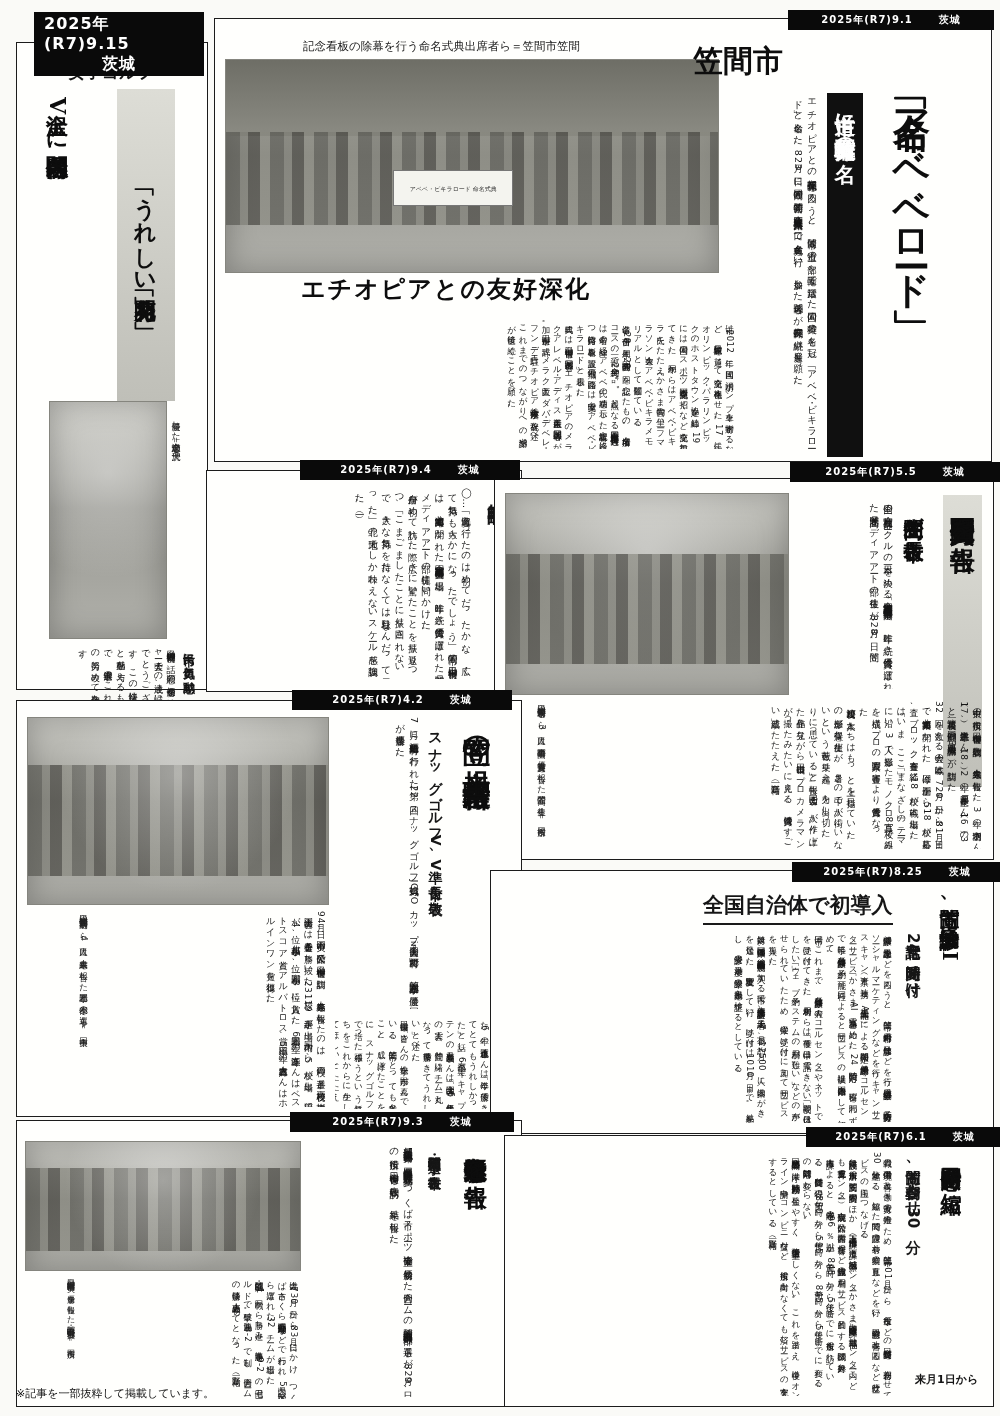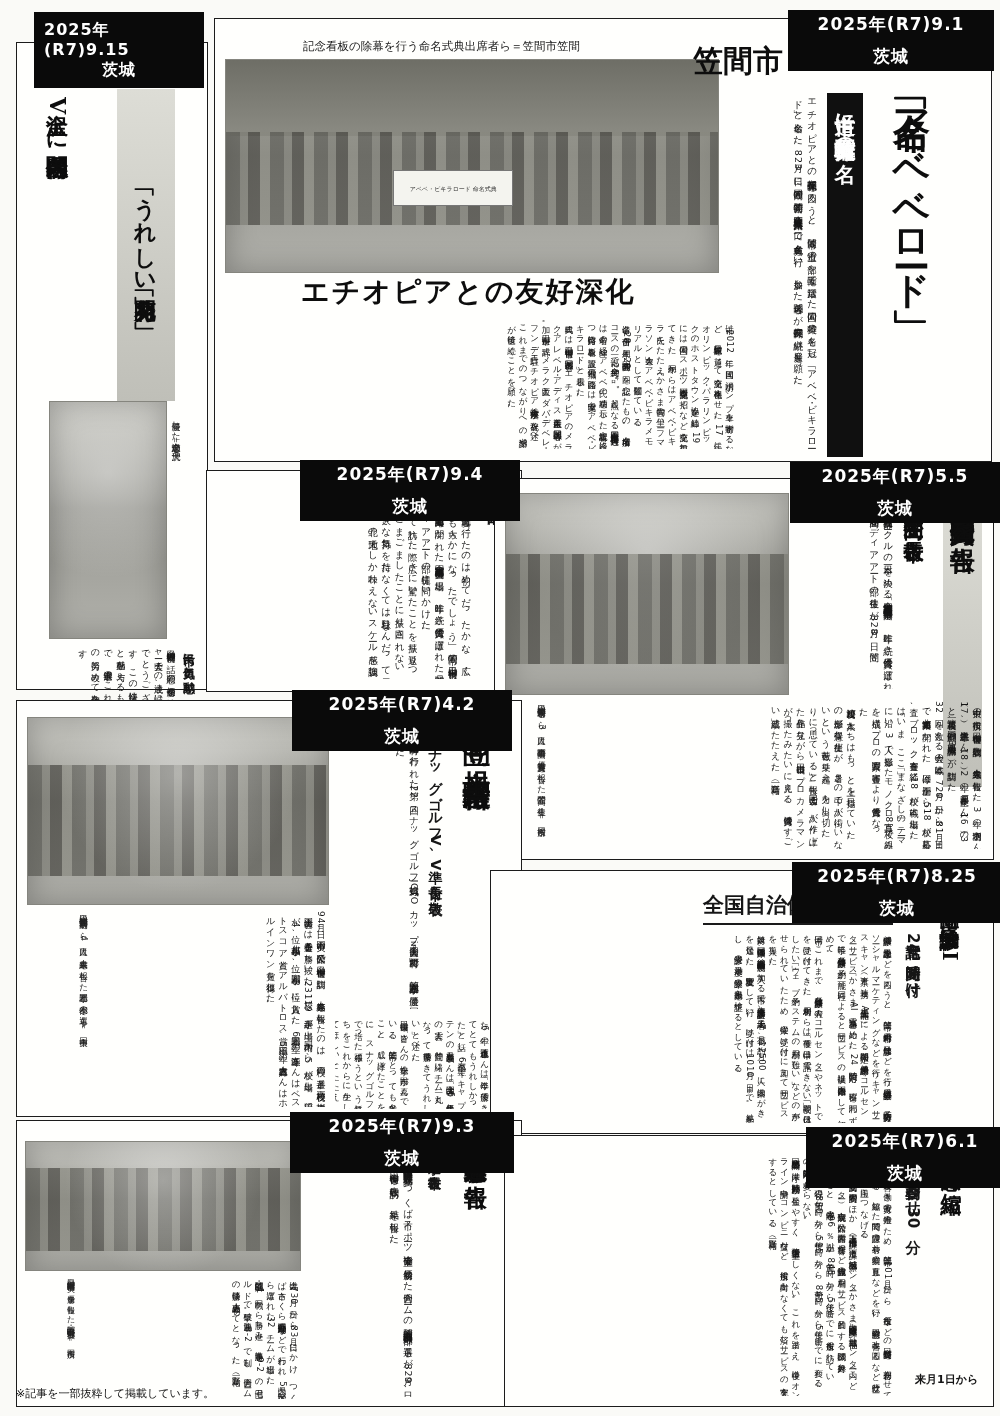--- a/index.html
+++ b/index.html
@@ -1,23 +1,23 @@
 <!DOCTYPE html>
 <html><head>
 <meta charset="utf-8">
 <style>
   html,body{margin:0;padding:0;}
   body{background:#e8e8e4;}
   .page{position:relative;width:1000px;height:1416px;background:#fafaf7;
         font-family:"DejaVu Sans","Liberation Sans",sans-serif;color:#161616;overflow:hidden;}
   .box{position:absolute;border:1.5px solid #1c1c1c;background:#fffffd;}
   .badge{position:absolute;background:#0a0a0a;color:#fff;font-weight:bold;
-         display:flex;align-items:center;justify-content:center;gap:9px;
-         font-size:17px;padding:3px 10px;letter-spacing:1px;z-index:5;flex-direction:column;}
-  .badge.two-line{flex-direction:column;gap:0;font-size:16px;line-height:1.25;padding:8px 10px;}
+         display:flex;align-items:center;justify-content:center;gap:26px;
+         font-size:10px;padding:3px 10px;letter-spacing:1px;z-index:5;}
+  .badge.two-line{flex-direction:column;gap:0;font-size:16px;line-height:1.25;padding:2px 10px;}
   .v{writing-mode:vertical-rl;text-orientation:mixed;}
   .flow{position:absolute;overflow:hidden;white-space:pre-line;
         font-size:9px;line-height:1.4;letter-spacing:0.5px;}
   .hl{font-family:"DejaVu Serif","Liberation Serif",serif;font-weight:700;color:#0d0d0d;}
   .caption{color:#222;}
   .photo{position:absolute;border:1px solid #85857e;
          background:linear-gradient(180deg,#cacac4,#9a9a94 45%,#b0b0aa);
          box-shadow:inset 0 0 30px rgba(0,0,0,.28);overflow:hidden;}
   .photo .trees{position:absolute;top:0;left:0;right:0;height:36%;
          background:linear-gradient(180deg,#6e6e66,#8b8b83);}
@@ -55,21 +55,21 @@
     <div style="position:absolute;left:88px;top:20px;font-size:11.5px;">記念看板の除幕を行う命名式典出席者ら＝笠間市笠間</div>
     <div class="photo" style="left:10px;top:40px;width:492px;height:212px;">
       <div class="trees"></div>
       <div class="crowd"></div>
       <div class="board">アベベ・ビキラロード 命名式典</div>
     </div>
     <div class="hl" style="position:absolute;left:478px;top:22px;font-size:30px;">笠間市</div>
     <div class="v hl" style="position:absolute;left:672px;top:68px;height:372px;font-size:37px;letter-spacing:-1px;">命名「アベベロード」</div>
     <div class="v" style="position:absolute;left:612px;top:74px;height:352px;font-size:21px;font-weight:bold;background:#101010;color:#fff;padding:6px 4px;">市道に五輪英雄の名</div>
     <div class="flow v" style="left:528px;top:74px;width:76px;height:356px;font-size:9.5px;line-height:1.45;">エチオピアとの友好関係深化を図ろうと、笠間市は市道の一部を五輪で活躍した同国の英雄の名を冠し、「アベベ・ビキラロード」と命名した。8月23日に同市笠間の笠間芸術の森公園東駐車場進入路入り口で命名式典を行い、参加した関係者らが友好関係の継続、発展を願った。</div>
-    <div class="hl" style="position:absolute;left:86px;top:254px;font-size:28px;letter-spacing:2px;">エチオピアとの友好深化</div>
+    <div class="hl" style="position:absolute;left:86px;top:254px;font-size:24px;letter-spacing:2px;">エチオピアとの友好深化</div>
     <div class="flow v" style="left:8px;top:300px;width:512px;height:130px;font-size:8.5px;line-height:1.35;">市は2012年に同国に消防ポンプ車を寄贈するなど、駐日大使館を通じて交流を本格化させた。17年に東京オリンピック・パラリンピックのホストタウン協定を締結し、19年には同国のスポーツ国際交流員を招くなど交流を重ねてきた。同年からはアベベ・ビキラ氏をたたえ「かさま陶芸の里ハーフマラソン大会」をアベベ・ビキラメモリアルとして開催している。
 命名は市合併20周年と同大会開催20回を記念したもの。命名場所は同大会コースの一部で全長約2・5㌔。起点となる同公園東駐車場進入路付近には命名の経緯やアベベ氏の功績を示した記念看板、終点に立つ街路灯に看板を設置。両地点の路面には白文字で「アベベ・ビキラロード」と表示した。
 式典には山口伸樹市長ら同市関係者とエチオピアのメラク・アレベル・アディス産業大臣ら同国関係者らが参加。山口市長が式辞、メラク大臣とダバ・デベレ・フンデ駐日エチオピア特命全権大使が祝辞を述べ、これまでのつながりへの感謝や友好交流が後世に続くことを願った。</div>
   </section>
   <div class="badge" style="left:788px;top:10px;width:186px;">
     <span>2025年(R7)9.1</span>
     <span>茨城</span>
   </div>
 
   <section class="box" style="left:206px;top:470px;width:314px;height:220px;">

